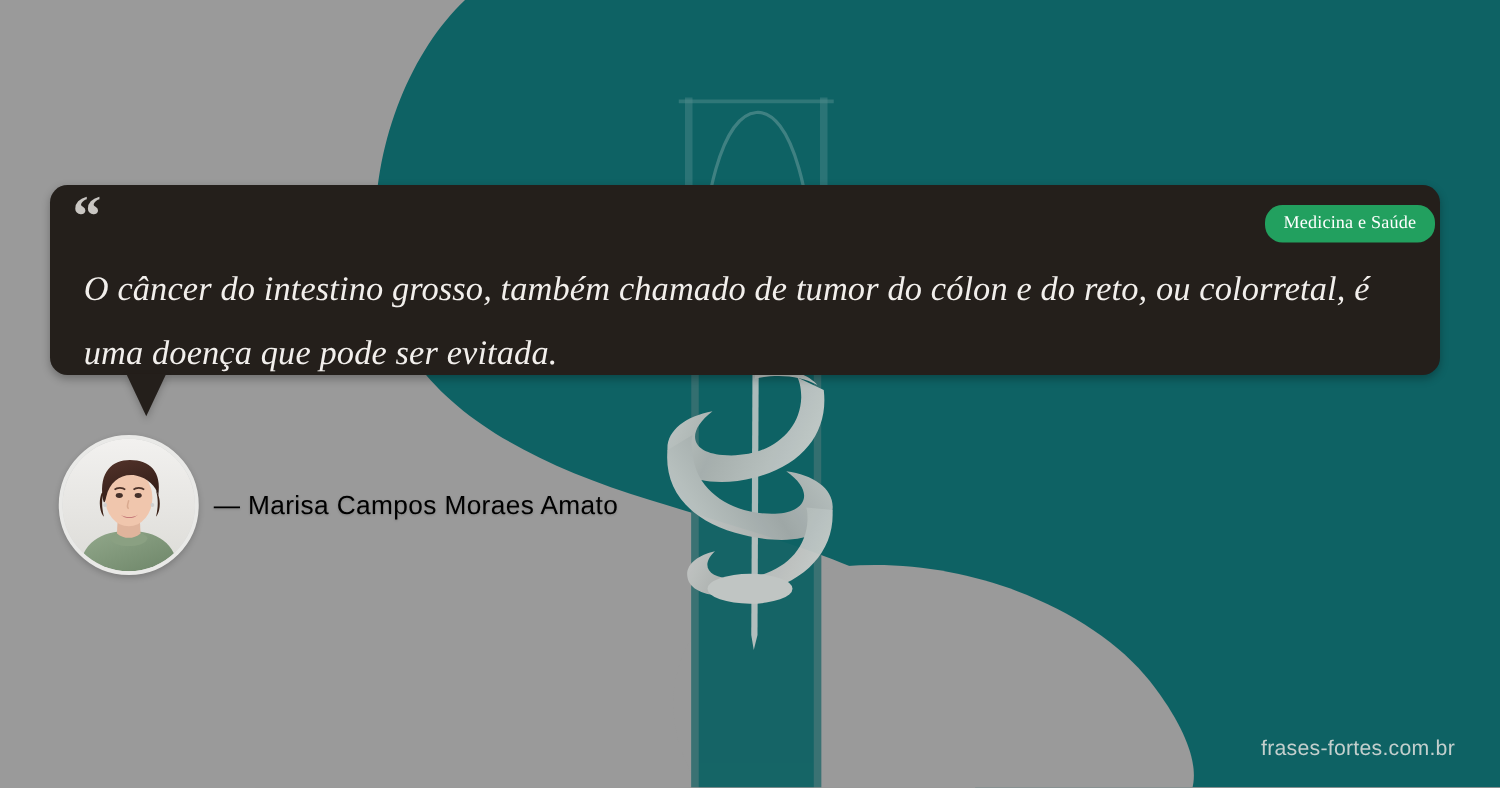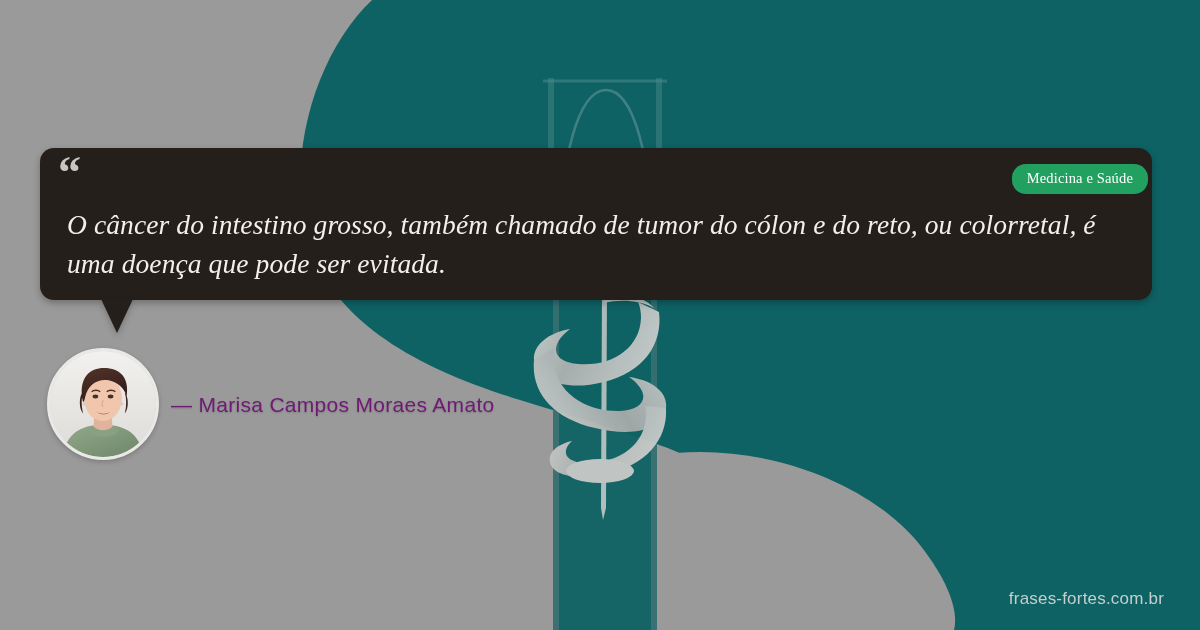--- a/index.html
+++ b/index.html
@@ -51,21 +51,21 @@
     z-index:7;
     user-select:none;
   }
   #quote-text {
     position:absolute;
     left:67px; top:205px;
     width:1030px;
     font-family:"Liberation Serif", serif;
     font-style:italic;
     font-size:27.5px;
-    line-height:39px;
+    line-height:51px;
     color:#f2efec;
     letter-spacing:.1px;
     z-index:7;
   }
   #badge {
     position:absolute;
     right:52px; top:164px;
     background:#22a05f;
     color:#ffffff;
     font-size:14.5px;
@@ -87,21 +87,21 @@
     border:3px solid #e9e9e7;
     box-shadow:0 2px 5px rgba(0,0,0,.2);
     z-index:7;
     background:#dcdcda;
   }
   #avatar svg { display:block; width:100%; height:100%; }
   #author-name {
     position:absolute;
     left:171px; top:393px;
     font-size:21px;
-    color:#701a75;
+    color:#000000;
     letter-spacing:.3px;
     white-space:nowrap;
     z-index:7;
     text-shadow:0 1px 2px rgba(0,0,0,.18);
   }
 
   
   #watermark {
     position:absolute;
     right:36px; bottom:21px;

